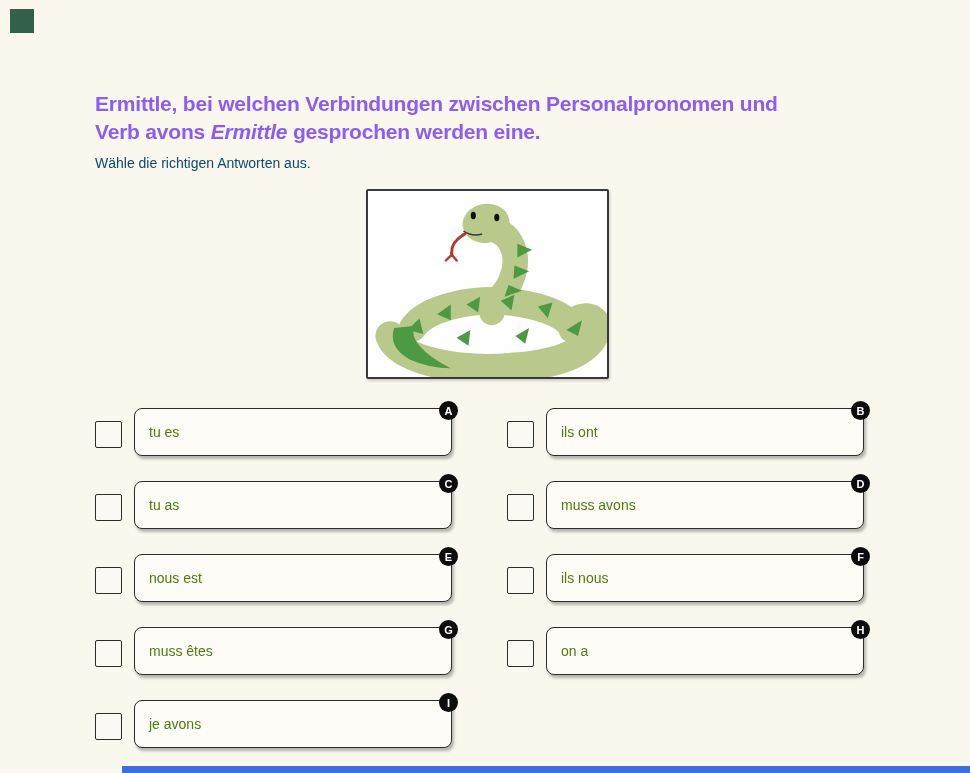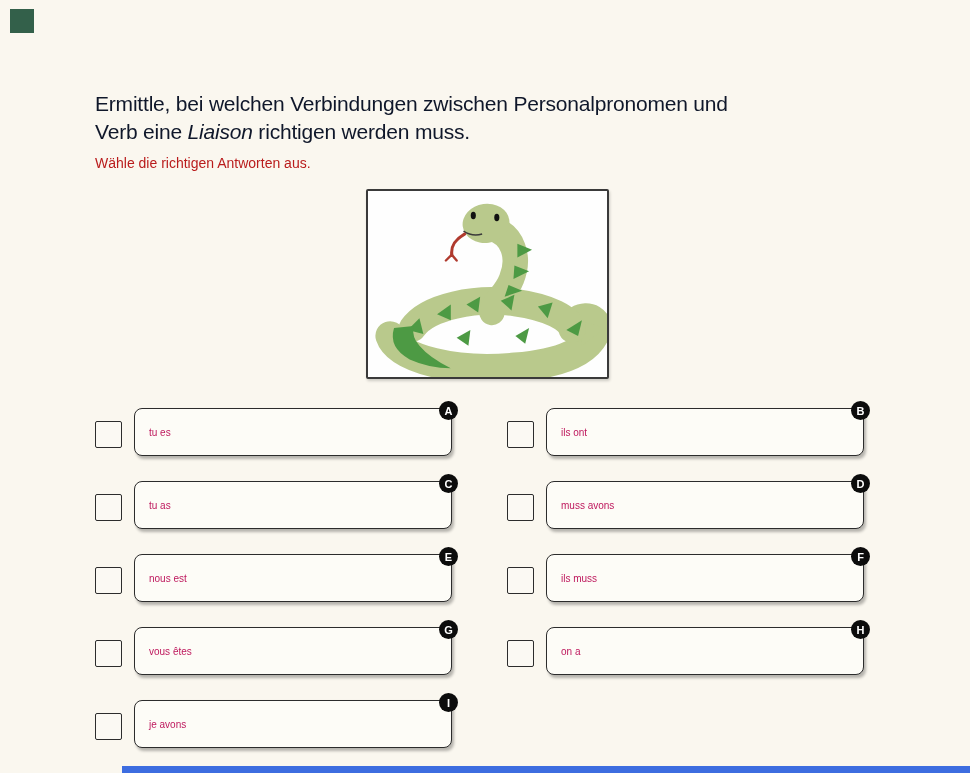--- a/index.html
+++ b/index.html
@@ -22,29 +22,29 @@
     background: #33604a;
   }
   .title-block {
     position: absolute;
     left: 95px; top: 90px;
     width: 830px;
   }
   .title-block h1 {
     font-size: 21px;
     line-height: 28px;
-    font-weight: 400;
-    color: #0f172a;
+    font-weight: 700;
+    color: #8b5cf6;
     letter-spacing: -0.2px;
   }
   .title-block h1 em { font-style: italic; }
   .instruction {
     margin-top: 9px;
     font-size: 14px;
-    color: #b91c1c;
+    color: #0c4a6e;
   }
   .image-card {
     position: absolute;
     left: 366px; top: 189px;
     width: 243px; height: 190px;
     background: #fefefe;
     border: 2px solid #3a3a3a;
     border-radius: 2px;
     box-shadow: 1px 2px 3px rgba(0,0,0,0.18);
   }
@@ -77,22 +77,22 @@
     background: #fdfcf7;
     border: 1.5px solid #2c2c2c;
     border-radius: 8px;
     box-shadow: 2px 2.5px 3px rgba(0,0,0,0.28);
     display: flex;
     align-items: center;
     padding-left: 14px;
     cursor: pointer;
   }
   .opt-label {
-    font-size: 10px;
-    color: #be185d;
+    font-size: 14px;
+    color: #4d7c0f;
   }
   .badge {
     position: absolute;
     top: -8px; right: -7px;
     width: 19px; height: 19px;
     border-radius: 50%;
     background: #0c0c0c;
     color: #ffffff;
     font-size: 11px;
     font-weight: 700;
@@ -108,21 +108,21 @@
   }
 </style>
 </head>
 <body>
 
 <div class="stage">
 
   <div class="corner-square"></div>
 
   <div class="title-block">
-    <h1><span>Ermittle, bei welchen Verbindungen zwischen Personalpronomen und</span><br><span>Verb eine </span><em>Liaison</em><span> richtigen werden muss.</span></h1>
+    <h1><span>Ermittle, bei welchen Verbindungen zwischen Personalpronomen und</span><br><span>Verb avons </span><em>Ermittle</em><span> gesprochen werden eine.</span></h1>
     <div class="instruction">Wähle die richtigen Antworten aus.</div>
   </div>
 
   <div class="image-card">
     <svg viewBox="0 0 243 190">
 
       <path d="M22 148 C 30 172, 90 186, 150 180 C 200 176, 225 162, 232 144 C 236 132, 224 126, 214 132" fill="none" stroke="#b9c98c" stroke-width="30" stroke-linecap="round"></path>
 
       <polygon points="218,158 242,140 214,132" fill="#b9c98c"></polygon>
 
@@ -176,21 +176,21 @@
     <div class="opt-row">
       <span class="checkbox"></span>
       <div class="opt-box">
         <span class="opt-label">nous est</span>
         <span class="badge">E</span>
       </div>
     </div>
     <div class="opt-row">
       <span class="checkbox"></span>
       <div class="opt-box">
-        <span class="opt-label">vous êtes</span>
+        <span class="opt-label">muss êtes</span>
         <span class="badge">G</span>
       </div>
     </div>
     <div class="opt-row">
       <span class="checkbox"></span>
       <div class="opt-box">
         <span class="opt-label">je avons</span>
         <span class="badge">I</span>
       </div>
     </div>
@@ -207,21 +207,21 @@
     <div class="opt-row">
       <span class="checkbox"></span>
       <div class="opt-box">
         <span class="opt-label">muss avons</span>
         <span class="badge">D</span>
       </div>
     </div>
     <div class="opt-row">
       <span class="checkbox"></span>
       <div class="opt-box">
-        <span class="opt-label">ils muss</span>
+        <span class="opt-label">ils nous</span>
         <span class="badge">F</span>
       </div>
     </div>
     <div class="opt-row">
       <span class="checkbox"></span>
       <div class="opt-box">
         <span class="opt-label">on a</span>
         <span class="badge">H</span>
       </div>
     </div>

